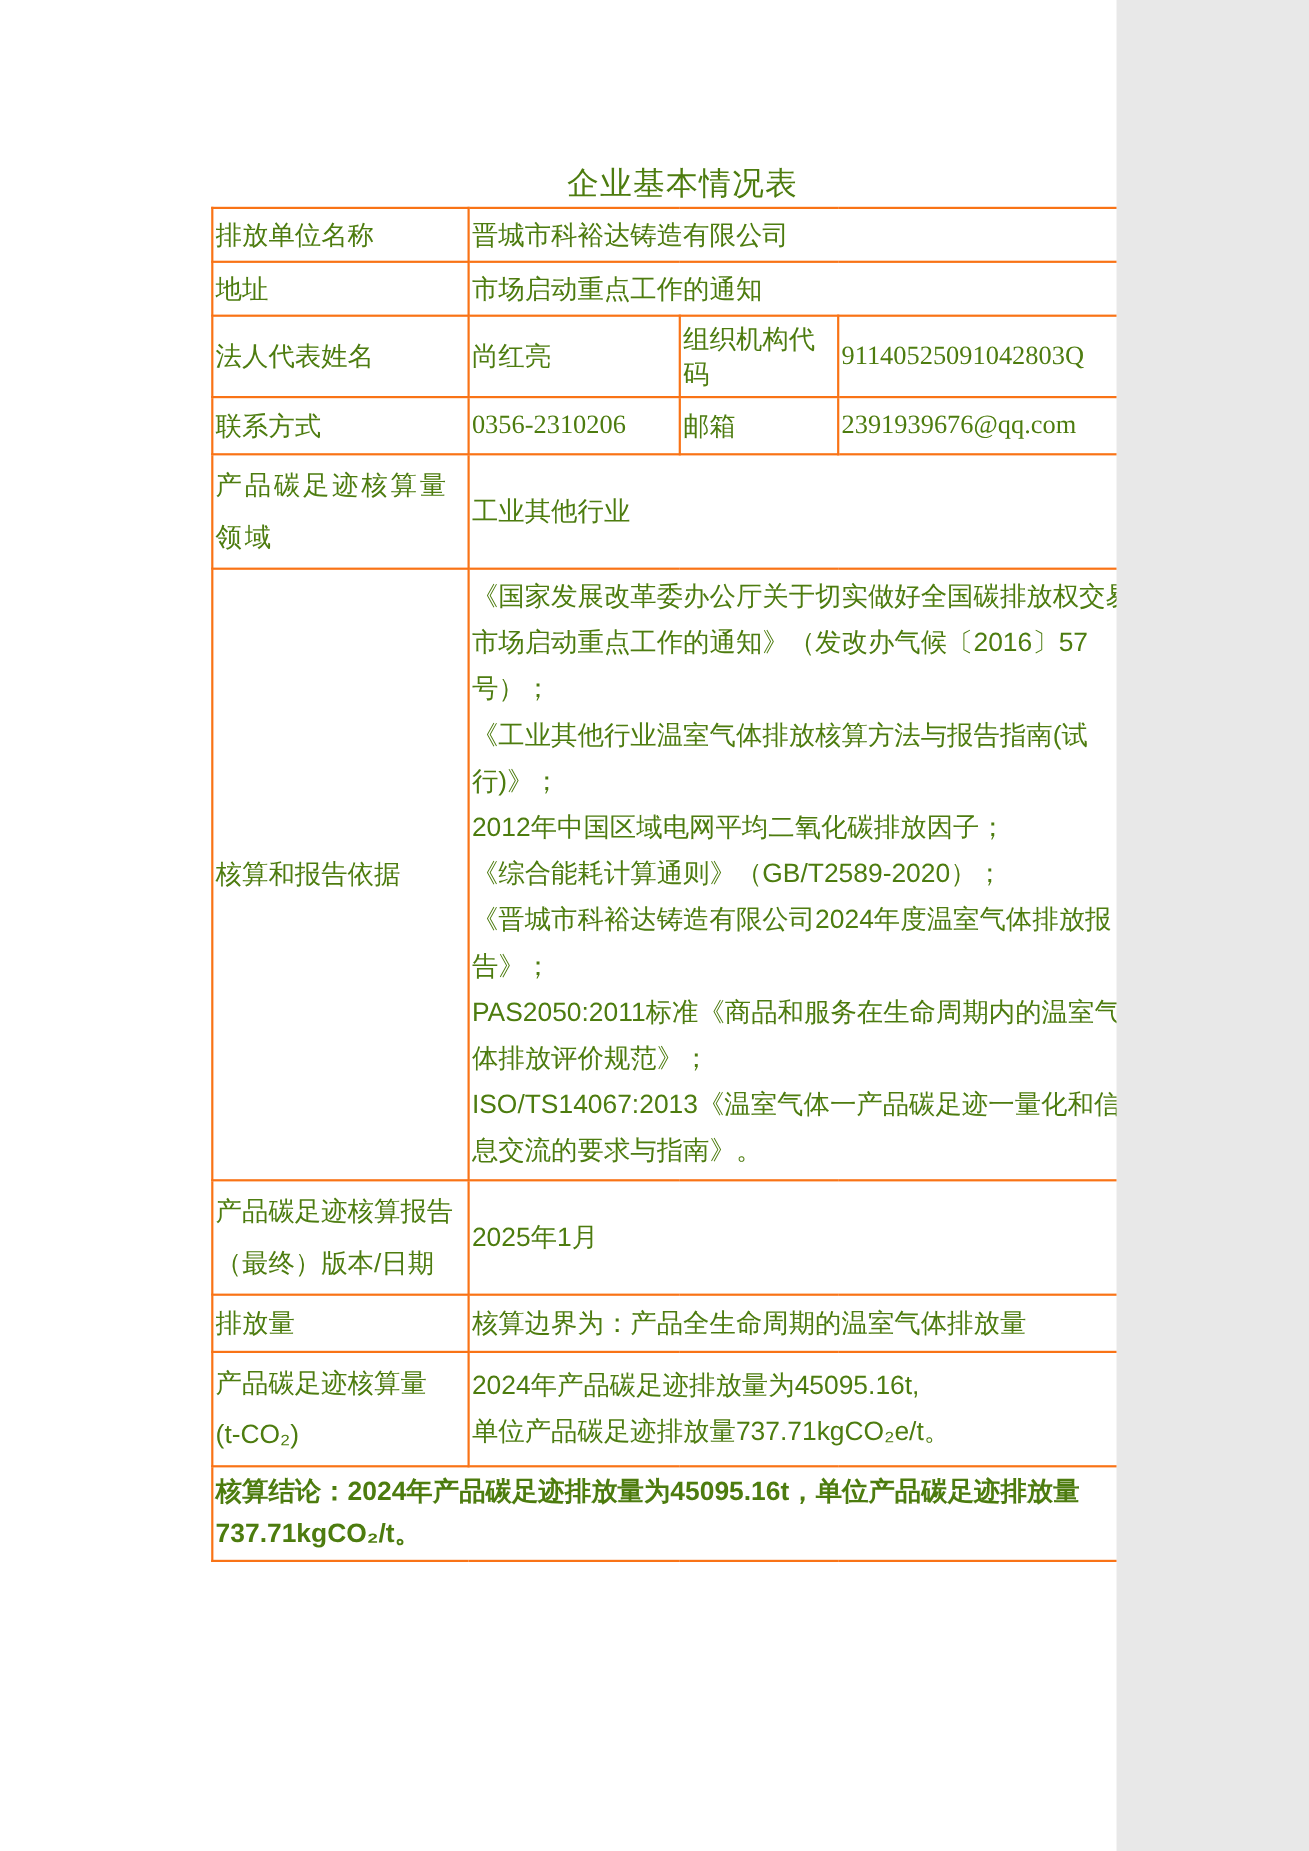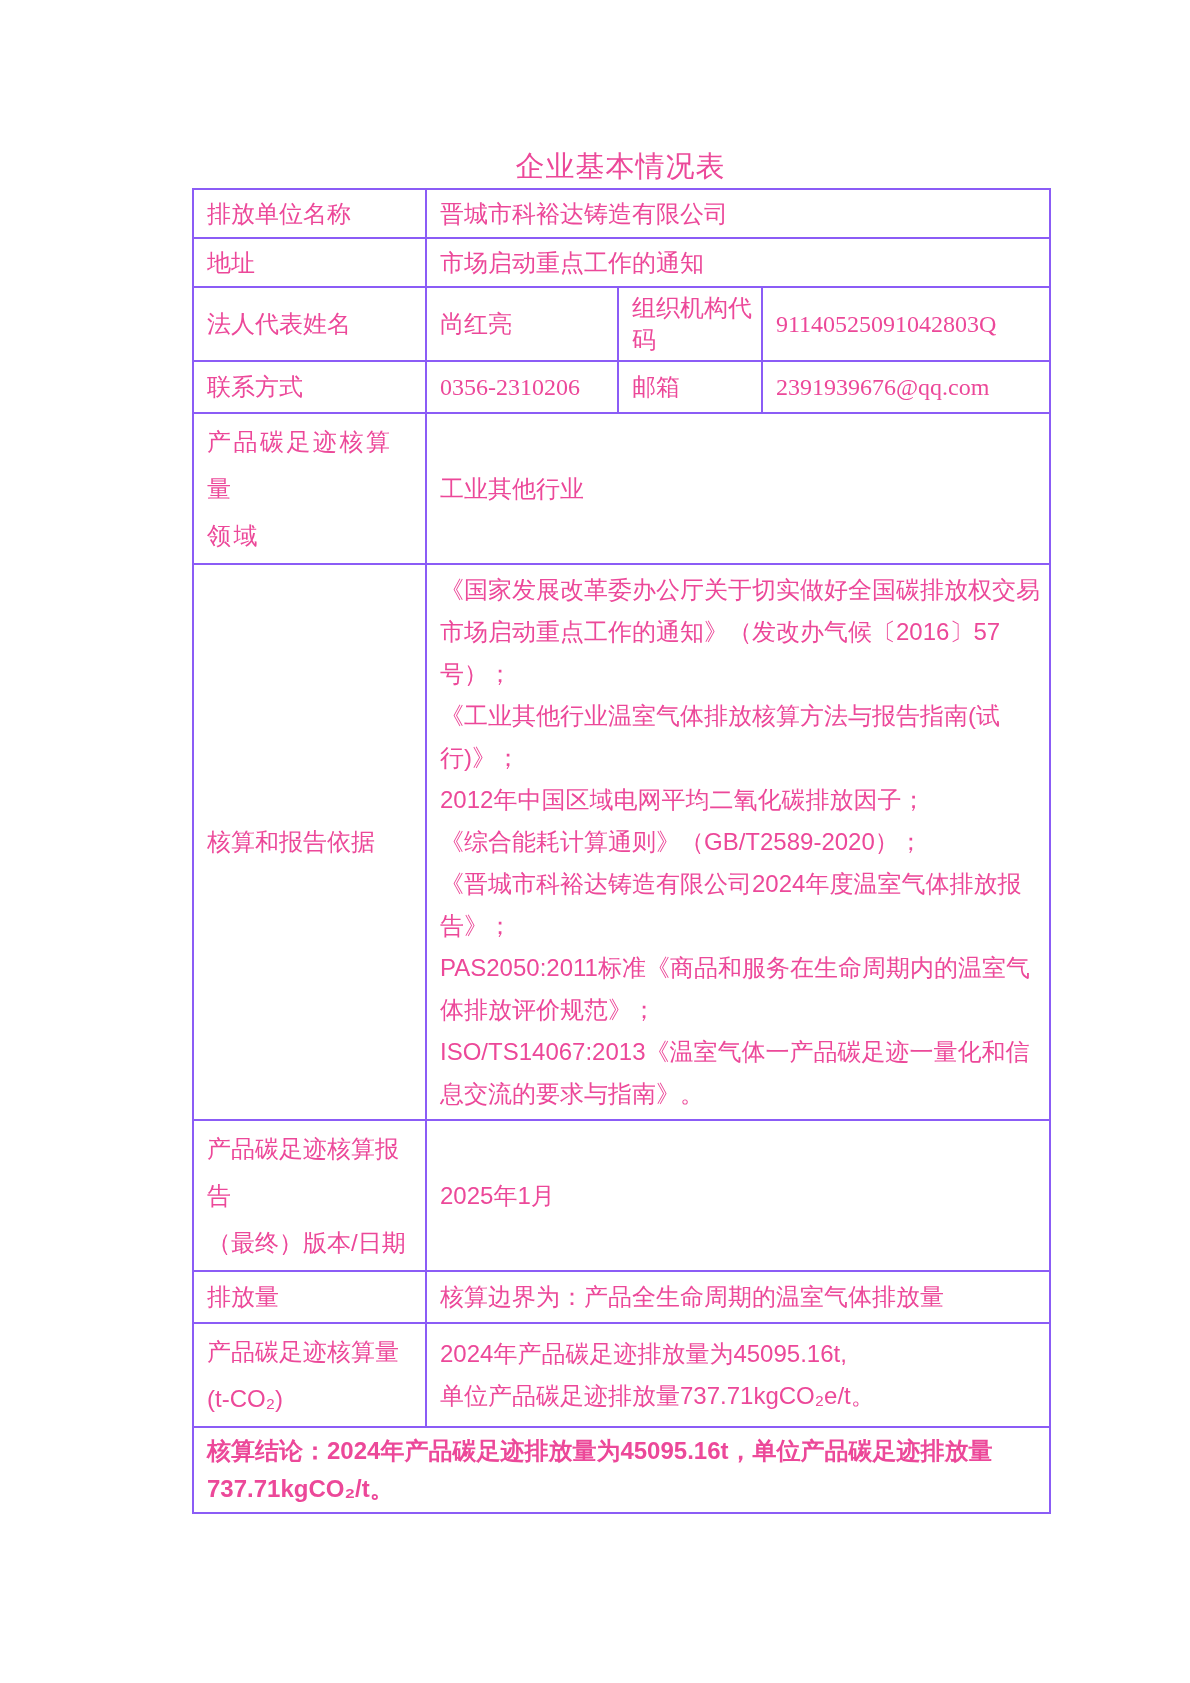--- a/index.html
+++ b/index.html
@@ -1,43 +1,43 @@
 <!DOCTYPE html>
 <html><head>
 <meta charset="utf-8">
 <style>
   html,body{margin:0;padding:0;background:#e8e8e8;}
   .page{
     position:relative;
-    width:1190px;height:1683px;
+    width:1015px;height:1683px;
     background:#ffffff;
     font-family:"Liberation Sans",sans-serif;
-    color:#ec4899;
+    color:#4d7c0f;
     overflow:hidden;
   }
   .doc-title{
     position:absolute;
     left:192px;top:147px;width:857px;
     text-align:center;
     font-size:29px;
     font-weight:500;
     letter-spacing:1px;
   }
   table.tbl{
     position:absolute;
     left:192px;top:188px;
     width:857px;
     border-collapse:collapse;
     table-layout:fixed;
   }
   .tbl td{
-    border:2px solid #8b5cf6;
+    border:2px solid #f97316;
     font-size:24px;
     vertical-align:middle;
-    padding:4px 8px 4px 13px;
+    padding:4px 8px 4px 2px;
     overflow:hidden;
   }
   .lbl{white-space:pre-line;}
   .ml{line-height:47px;}
   .spread{letter-spacing:2.5px;}
   .val{padding-left:14px;}
   .serif{
     font-family:"Liberation Serif",serif;
     font-size:25px;
     padding-left:10px;

